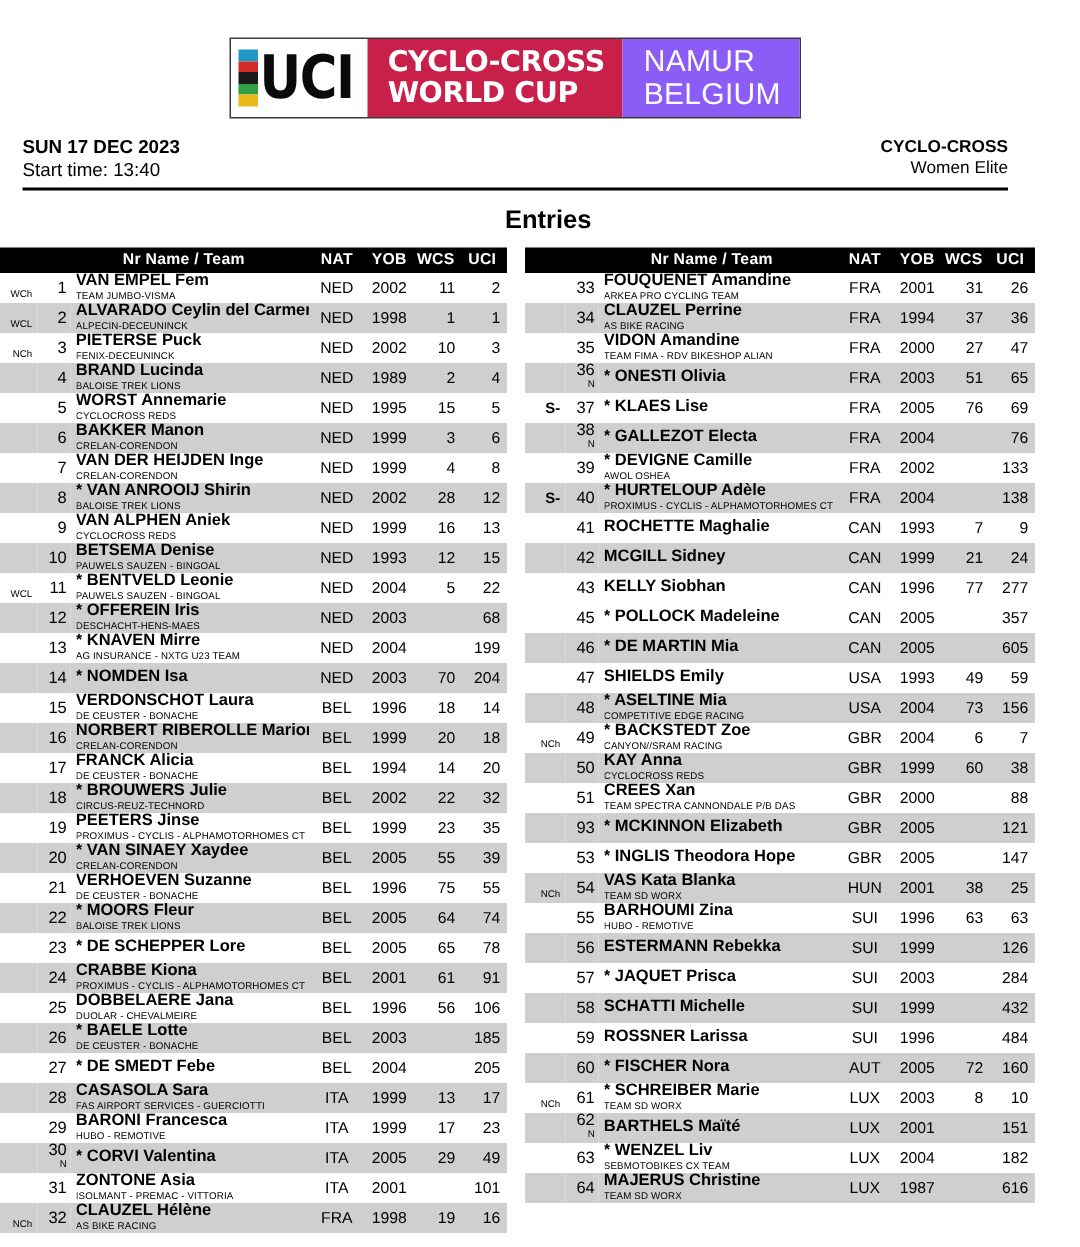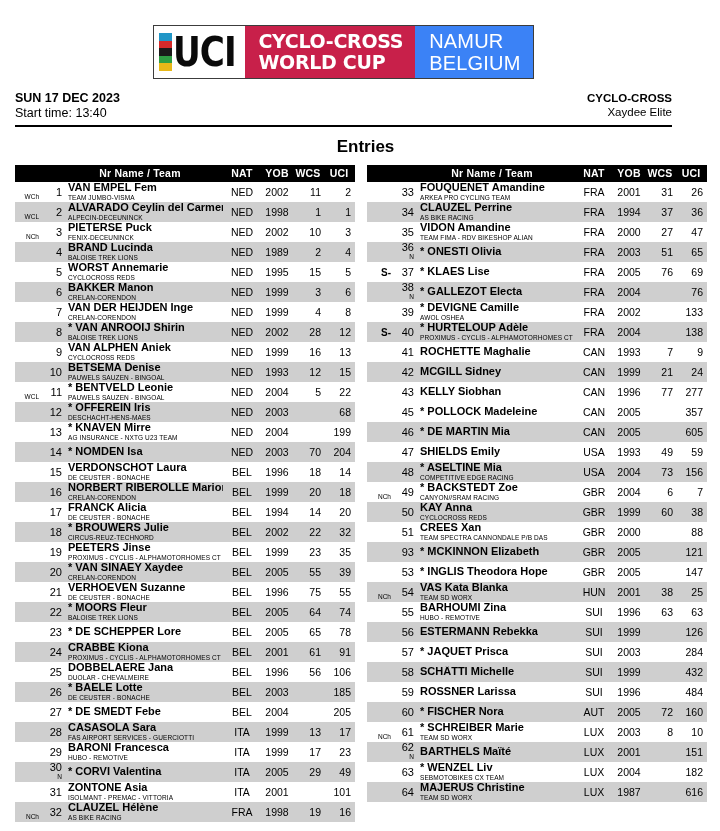--- a/index.html
+++ b/index.html
@@ -69,21 +69,21 @@
     padding: 0 12px 0 13px;
   }
   .banner-mid .l1, .banner-mid .l2 {
     font-family: "DejaVu Sans", sans-serif;
     font-weight: bold;
     font-size: 19px;
     line-height: 21px;
     letter-spacing: -0.3px;
   }
   .banner-right {
-    background: #3b82f6;
+    background: #8b5cf6;
     color: #ffffff;
     display: flex;
     flex-direction: column;
     justify-content: center;
     padding: 0 12px 0 14px;
   }
   .banner-right .l1, .banner-right .l2 {
     font-family: "Liberation Sans", sans-serif;
     font-weight: normal;
     font-size: 20px;
@@ -128,21 +128,21 @@
     font-size: 17px;
     font-weight: bold;
     margin-top: 10px;
     margin-bottom: 8px;
     padding-left: 44px;
   }
 
   
   .columns {
     display: flex;
-    justify-content: flex-start;
+    justify-content: center;
     margin: 0 15px;
     gap: 12px;
   }
   .col { width: 340px; }
 
   table.entries {
     width: 100%;
     border-collapse: collapse;
     table-layout: fixed;
   }
@@ -250,21 +250,21 @@
     </div>
   </div>
 
   <div class="meta">
     <div class="meta-left">
       <div class="date">SUN 17 DEC 2023</div>
       <div class="start">Start time: 13:40</div>
     </div>
     <div class="meta-right">
       <div class="disc">CYCLO-CROSS</div>
-      <div class="cat">Xaydee Elite</div>
+      <div class="cat">Women Elite</div>
     </div>
   </div>
 
   <div class="title">Entries</div>
 
   <div class="columns">
     <div class="col">
       <table class="entries">
         <colgroup>
           <col class="c-pre">

